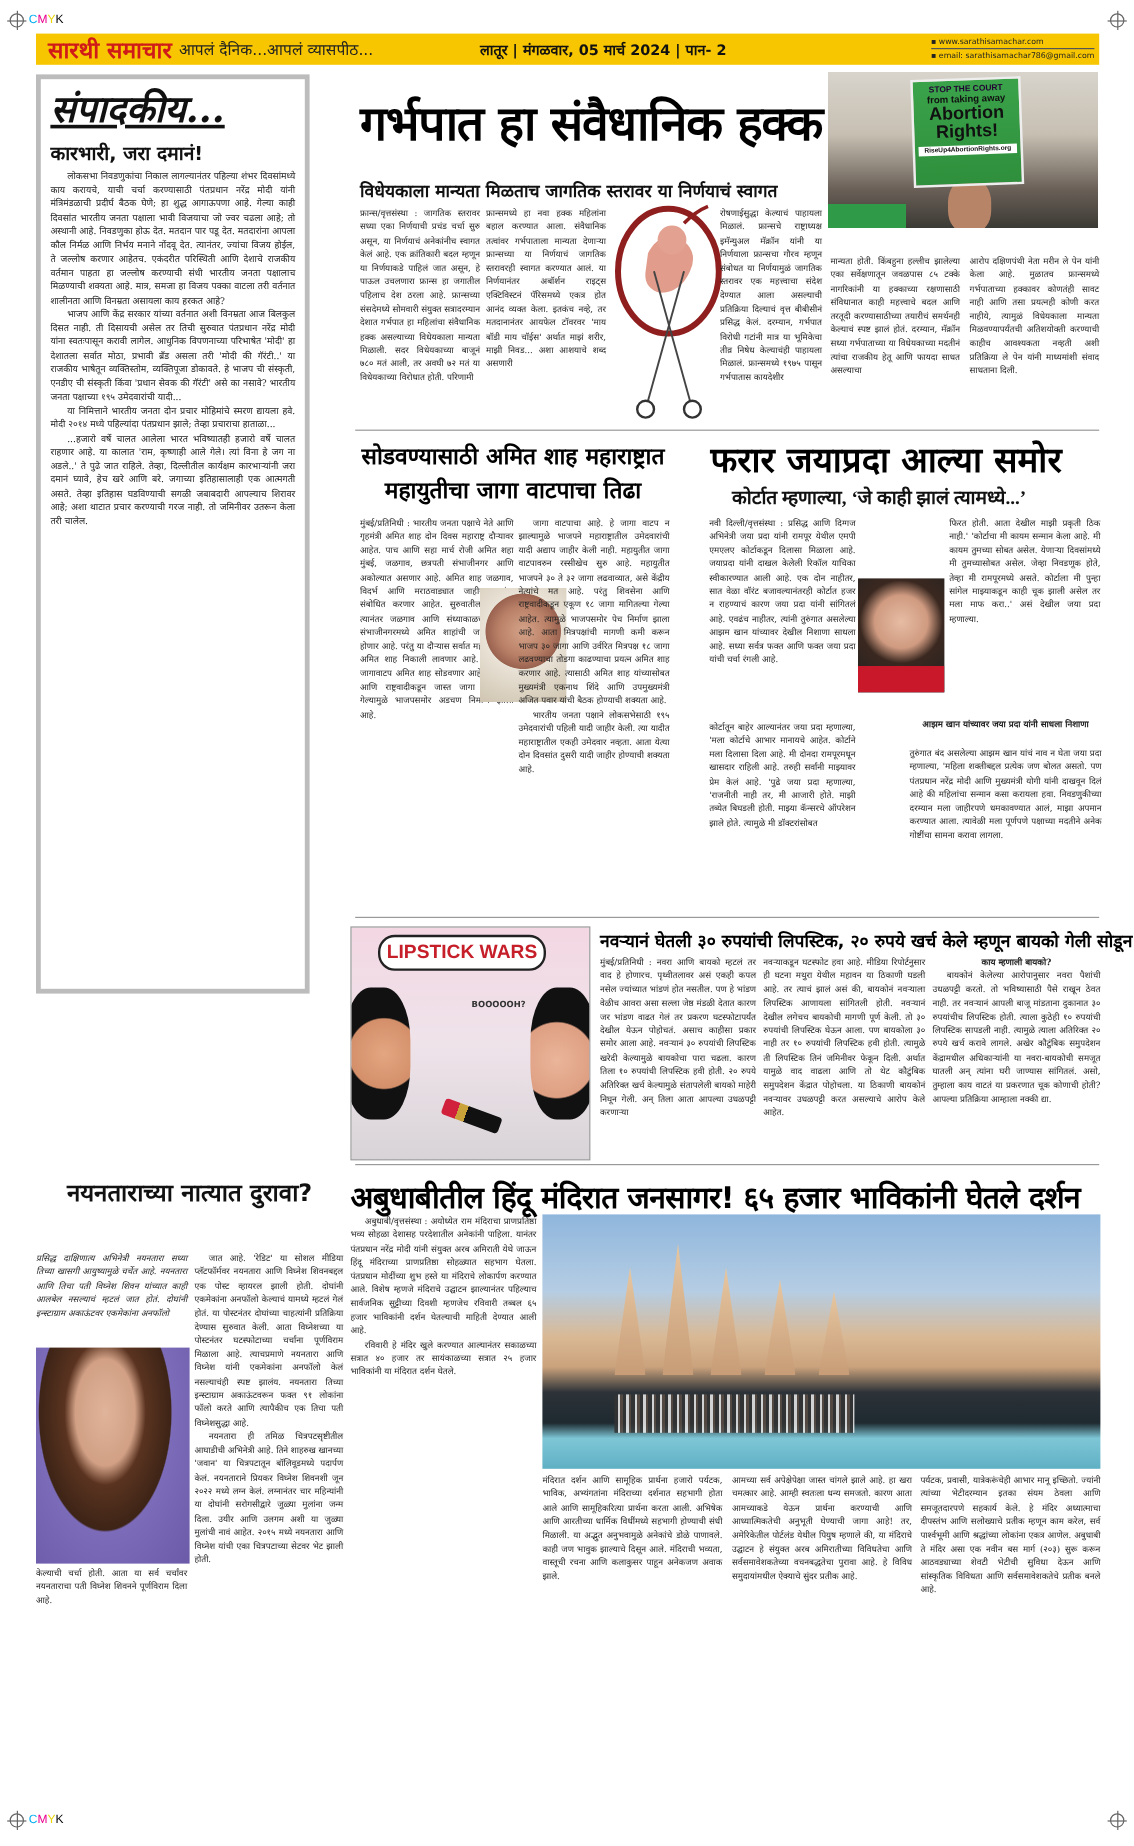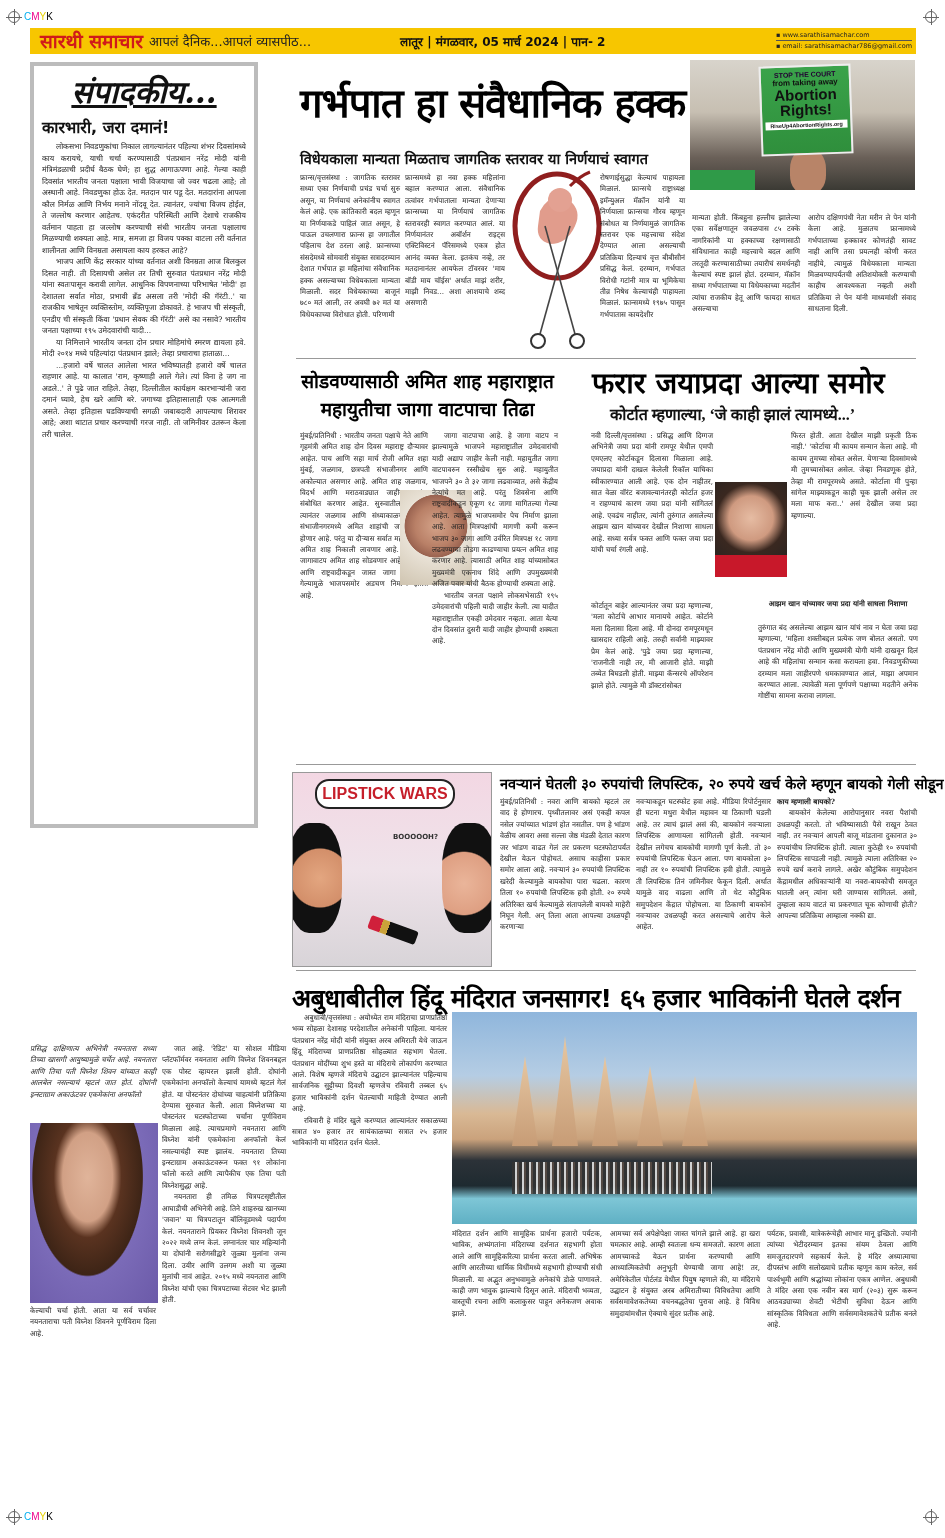--- a/index.html
+++ b/index.html
@@ -14,21 +14,21 @@
 
   .masthead { left: 30px; top: 28px; width: 886px; height: 26px; background: #f7c600; display: flex; align-items: center; }
   .brand { color: #d01a1a; font-weight: bold; font-size: 19px; font-family: "DejaVu Serif", serif; margin-left: 10px; }
   .tagline { font-size: 13px; margin-left: 6px; color: #222; }
   .dateline { position: absolute; left: 370px; top: 5px; font-size: 12px; font-weight: bold; color: #111; }
   .contact { position: absolute; right: 4px; top: 2px; font-size: 6.5px; line-height: 10px; color: #222; }
   .contact div::before { content: "▪ "; }
   .contact .web { border-bottom: 1px solid #555; }
 
   .editorial-box { left: 30px; top: 62px; width: 228px; height: 766px; border: 4px solid #bcbcbc; background: #fff; padding: 6px 8px; }
-  .ed-title { font-family: "DejaVu Serif", serif; font-style: italic; font-weight: bold; font-size: 31px; text-align: center; text-decoration: underline; line-height: 40px; }
+  .ed-title { font-family: "DejaVu Serif", serif; font-style: italic; font-weight: bold; font-size: 31px; text-align: left; text-decoration: underline; line-height: 40px; }
   .ed-head { font-size: 16px; font-weight: bold; margin: 4px 0 3px; }
   .ed-body { font-family: "DejaVu Serif", serif; font-size: 7.6px; line-height: 11.5px; text-align: justify; color: #222; }
   .ed-body p { text-indent: 14px; }
 
   .h-big { font-family: "DejaVu Sans", sans-serif; font-weight: bold; color: #000; }
   .col { font-family: "DejaVu Serif", serif; font-size: 7.2px; line-height: 11.4px; color: #222; text-align: justify; }
   .col p { text-indent: 12px; }
   .rule { background: #999; height: 1px; }
 
   .photo { overflow: hidden; }
@@ -148,27 +148,28 @@
   <div class="lw-bubble">LIPSTICK WARS</div>
   <div class="lw-man"></div>
   <div class="lw-woman"></div>
   <div class="lw-stick"></div>
   <div style="position:absolute;left:100px;top:60px;font-size:7px;font-weight:bold;color:#333;">BOOOOOH?</div>
 </div>
 <div class="abs h-big" style="left:500px;top:773px;font-size:14.5px;white-space:nowrap;">नवऱ्यानं घेतली ३० रुपयांची लिपस्टिक, २० रुपये खर्च केले म्हणून बायको गेली सोडून</div>
 <div class="abs col" style="left:500px;top:796px;width:130px;">मुंबई/प्रतिनिधी : नवरा आणि बायको म्हटलं तर वाद हे होणारच. पृथ्वीतलावर असं एकही कपल नसेल ज्यांच्यात भांडणं होत नसतील. पण हे भांडण वेळीच आवरा असा सल्ला जेष्ठ मंडळी देतात कारण जर भांडण वाढत गेलं तर प्रकरण घटस्फोटापर्यंत देखील येऊन पोहोचतं. असाच काहीसा प्रकार समोर आला आहे. नवऱ्यानं ३० रुपयांची लिपस्टिक खरेदी केल्यामुळे बायकोचा पारा चढला. कारण तिला १० रुपयांची लिपस्टिक हवी होती. २० रुपये अतिरिक्त खर्च केल्यामुळे संतापलेली बायको माहेरी निघून गेली. अन् तिला आता आपल्या उधळपट्टी करणाऱ्या</div>
 <div class="abs col" style="left:636px;top:796px;width:135px;">नवऱ्याकडून घटस्फोट हवा आहे. मीडिया रिपोर्टनुसार ही घटना मथुरा येथील महावन या ठिकाणी घडली आहे. तर त्याचं झालं असं की, बायकोनं नवऱ्याला लिपस्टिक आणायला सांगितली होती. नवऱ्यानं देखील लगेचच बायकोची मागणी पूर्ण केली. तो ३० रुपयांची लिपस्टिक घेऊन आला. पण बायकोला ३० नाही तर १० रुपयांची लिपस्टिक हवी होती. त्यामुळे ती लिपस्टिक तिनं जमिनीवर फेकून दिली. अर्थात यामुळे वाद वाढला आणि तो थेट कौटुंबिक समुपदेशन केंद्रात पोहोचला. या ठिकाणी बायकोनं नवऱ्यावर उधळपट्टी करत असल्याचे आरोप केले आहेत.</div>
 <div class="abs col" style="left:777px;top:796px;width:140px;">
-  <div style="font-weight:bold;text-align:left;">काय म्हणाली बायको?</div>
+  <div style="font-weight:bold;text-align:center;">काय म्हणाली बायको?</div>
   <p>बायकोनं केलेल्या आरोपानुसार नवरा पैशांची उधळपट्टी करतो. तो भविष्यासाठी पैसे राखून ठेवत नाही. तर नवऱ्यानं आपली बाजू मांडताना दुकानात ३० रुपयांचीच लिपस्टिक होती. त्याला कुठेही १० रुपयांची लिपस्टिक सापडली नाही. त्यामुळे त्याला अतिरिक्त २० रुपये खर्च करावे लागले. अखेर कौटुंबिक समुपदेशन केंद्रामधील अधिकाऱ्यांनी या नवरा-बायकोची समजूत घातली अन् त्यांना घरी जाण्यास सांगितलं. असो, तुम्हाला काय वाटतं या प्रकरणात चूक कोणाची होती? आपल्या प्रतिक्रिया आम्हाला नक्की द्या.</p>
 </div>
 
 <div class="abs rule" style="left:296px;top:970px;width:620px;"></div>
 
 <div class="abs" style="left:30px;top:978px;width:256px;text-align:center;font-size:20px;line-height:32px;font-weight:bold;">
+  <div>नयनताराच्या नात्यात दुरावा?</div>
 </div>
 <div class="abs col" style="left:30px;top:1043px;width:126px;font-style:italic;">प्रसिद्ध दाक्षिणात्य अभिनेत्री नयनतारा सध्या तिच्या खासगी आयुष्यामुळे चर्चेत आहे. नयनतारा आणि तिचा पती विघ्नेश शिवन यांच्यात काही आलबेल नसल्याचं म्हटलं जात होतं. दोघांनी इन्स्टाग्राम अकाऊंटवर एकमेकांना अनफॉलो</div>
 <div class="abs photo nayan-photo"></div>
 <div class="abs col" style="left:30px;top:1305px;width:126px;">केल्याची चर्चा होती. आता या सर्व चर्चांवर नयनताराचा पती विघ्नेश शिवनने पूर्णविराम दिला आहे.</div>
 <div class="abs col" style="left:162px;top:1043px;width:124px;">
   <p>जात आहे. 'रेडिट' या सोशल मीडिया प्लॅटफॉर्मवर नयनतारा आणि विघ्नेश शिवनबद्दल एक पोस्ट व्हायरल झाली होती. दोघांनी एकमेकांना अनफॉलो केल्याचं यामध्ये म्हटलं गेलं होतं. या पोस्टनंतर दोघांच्या चाहत्यांनी प्रतिक्रिया देण्यास सुरुवात केली. आता विघ्नेशच्या या पोस्टनंतर घटस्फोटाच्या चर्चांना पूर्णविराम मिळाला आहे. त्याचप्रमाणे नयनतारा आणि विघ्नेश यांनी एकमेकांना अनफॉलो केलं नसल्याचंही स्पष्ट झालंय. नयनतारा तिच्या इन्स्टाग्राम अकाऊंटवरून फक्त ९१ लोकांना फॉलो करते आणि त्यापैकीच एक तिचा पती विघ्नेशसुद्धा आहे.</p>
   <p>नयनतारा ही तमिळ चित्रपटसृष्टीतील आघाडीची अभिनेत्री आहे. तिने शाहरुख खानच्या 'जवान' या चित्रपटातून बॉलिवूडमध्ये पदार्पण केलं. नयनताराने प्रियकर विघ्नेश शिवनशी जून २०२२ मध्ये लग्न केलं. लग्नानंतर चार महिन्यांनी या दोघांनी सरोगसीद्वारे जुळ्या मुलांना जन्म दिला. उयीर आणि उलगम अशी या जुळ्या मुलांची नावं आहेत. २०१५ मध्ये नयनतारा आणि विघ्नेश यांची एका चित्रपटाच्या सेटवर भेट झाली होती.</p>
 </div>
 
 <div class="abs h-big" style="left:292px;top:980px;font-size:25px;white-space:nowrap;letter-spacing:-0.5px;">अबुधाबीतील हिंदू मंदिरात जनसागर! ६५ हजार भाविकांनी घेतले दर्शन</div>

